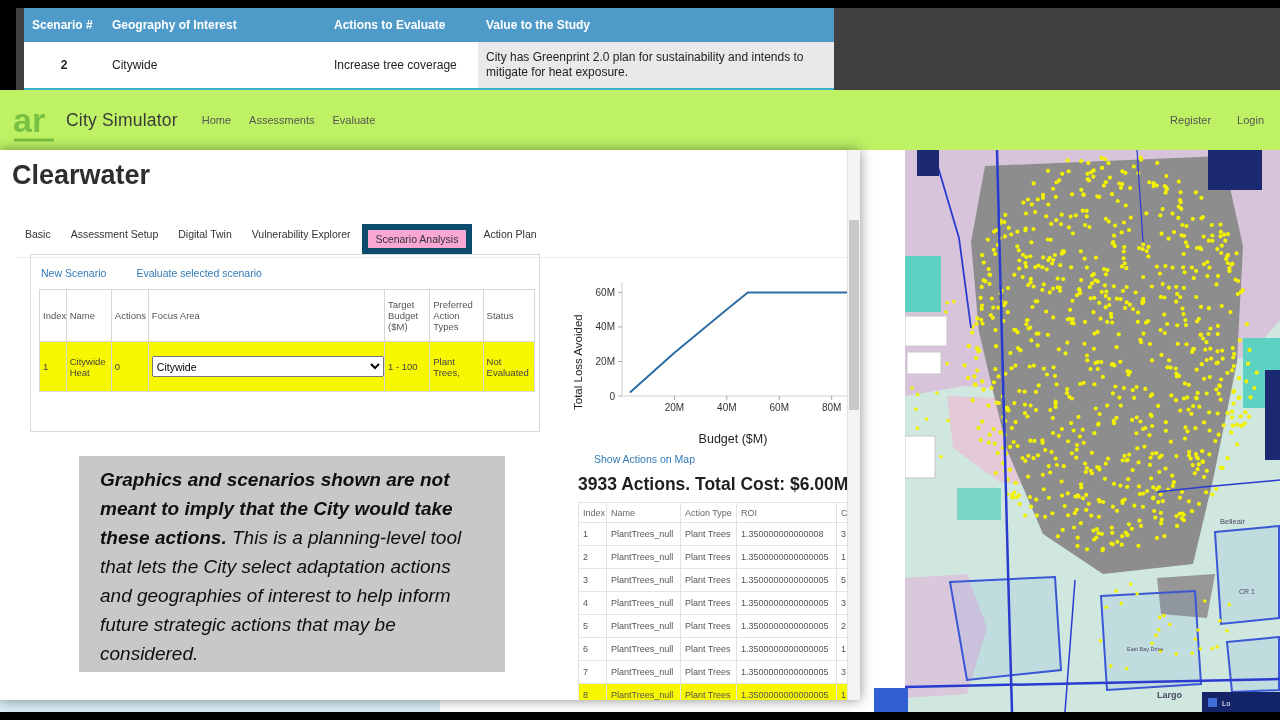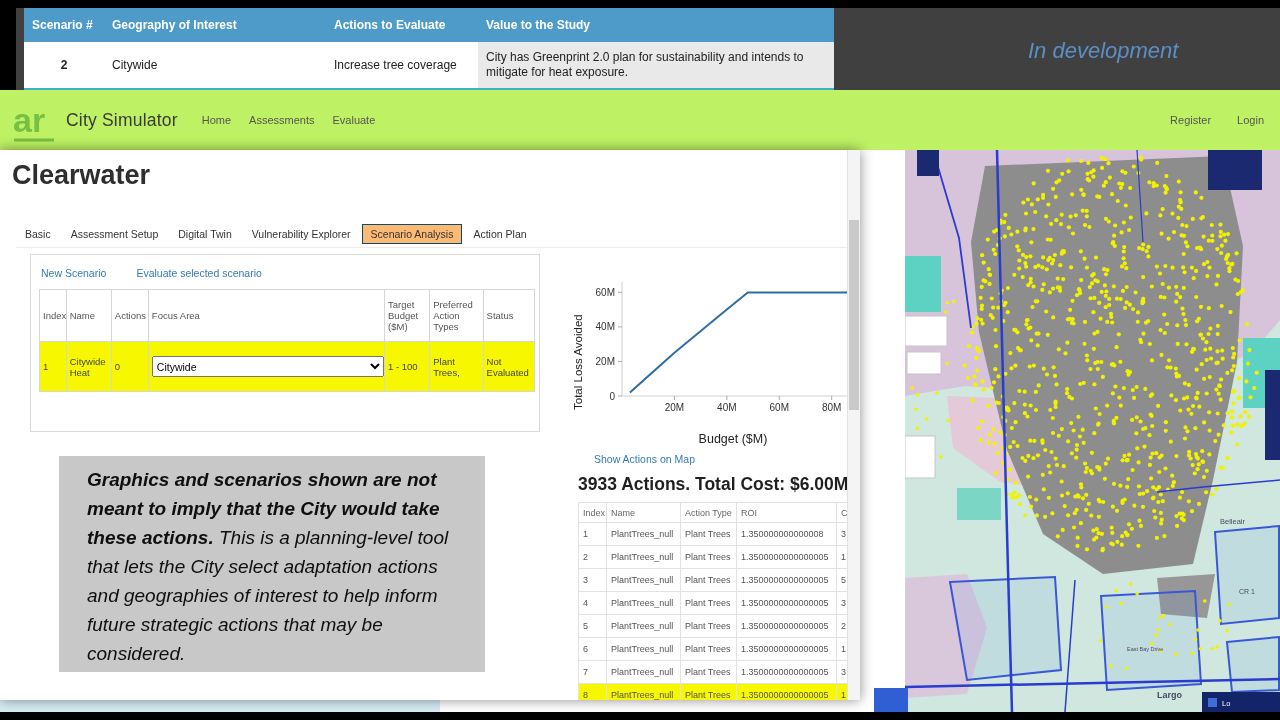--- a/index.html
+++ b/index.html
@@ -30,35 +30,35 @@
   
   .map-panel{position:absolute;left:905px;top:150px;width:375px;height:562px;z-index:1}
 
   
   .card{position:absolute;left:0;top:150px;width:860px;height:550px;background:#fff;
     box-shadow:0 0 12px rgba(0,0,0,.45);z-index:2;overflow:hidden}
   .page-title{position:absolute;left:12px;top:10px;font-size:27px;font-weight:bold;color:#2e2e2e}
   .tabs{position:absolute;left:16px;top:74px;width:860px;display:flex;gap:2px;font-size:10.5px;
     color:#333;border-bottom:1px solid #ececec;padding-bottom:3px}
   .tab{padding:3px 8px;border:1px solid transparent;cursor:pointer;white-space:nowrap}
-  .tab.active{background:#fdba74;border:1px solid #0c4a6e}
+  .tab.active{background:#f9a8d4;border:6px solid #0c4a6e}
 
   .panel{position:absolute;left:30px;top:104px;width:510px;height:178px;border:1px solid #d9d9d9}
   .panel-links{position:absolute;left:10px;top:12px;display:flex;gap:30px;font-size:10.5px;color:#337ab7}
   .panel-links span{cursor:pointer}
   .stable{position:absolute;left:8px;top:34px;width:496px;border-collapse:collapse;table-layout:fixed;
     font-size:9.5px;color:#444}
   .stable th,.stable td{border:1px solid #d6d6d6;padding:1px 3px;vertical-align:middle;overflow:hidden}
   .stable th{font-weight:normal;color:#555;height:52px;text-align:left}
   .stable td{height:50px}
   .srow{background:#f7f700}
   .focus-select{width:232px;height:21px;font-size:10.5px;font-family:"Liberation Sans",sans-serif}
 
-  .disclaimer{position:absolute;left:59px;top:306px;width:426px;height:216px;background:#c8c8c8;
-    padding:9px 28px;font-style:italic;font-size:19px;line-height:29px;color:#0f0f0f}
+  .disclaimer{position:absolute;left:79px;top:306px;width:426px;height:216px;background:#c8c8c8;
+    padding:9px 21px;font-style:italic;font-size:19px;line-height:29px;color:#0f0f0f}
   .disclaimer .b{font-weight:bold}
 
   .ylabel{position:absolute;left:572px;top:132px;height:160px;width:15px;writing-mode:vertical-rl;
     transform:rotate(180deg);font-size:11.5px;color:#222;text-align:center}
   .chart-svg{position:absolute;left:588px;top:124px}
   .xlabel{position:absolute;left:588px;top:282px;width:290px;text-align:center;font-size:12.5px;color:#222}
   .show-link{position:absolute;left:594px;top:303px;font-size:10.5px;color:#337ab7;cursor:pointer}
   .summary{position:absolute;left:578px;top:324px;font-size:17.5px;font-weight:bold;color:#1f1f1f}
 
   .atable{position:absolute;left:578px;top:352px;width:302px;border-collapse:collapse;table-layout:fixed;
@@ -83,21 +83,20 @@
   <div class="brief-table">
     <div class="brief-h">Scenario #</div>
     <div class="brief-h">Geography of Interest</div>
     <div class="brief-h">Actions to Evaluate</div>
     <div class="brief-h">Value to the Study</div>
     <div class="brief-c brief-num">2</div>
     <div class="brief-c">Citywide</div>
     <div class="brief-c">Increase tree coverage</div>
     <div class="brief-c brief-val">City has Greenprint 2.0 plan for sustainability and intends to mitigate for heat exposure.</div>
   </div>
-  <div class="in-dev">In development</div>
 </div>
 
 <div class="app-bg"></div>
 
 <div class="navbar">
   <div class="logo">
     <svg width="48" height="48" viewBox="0 0 48 48">
       <text x="3" y="36" font-size="34" font-weight="bold" fill="#78c043" font-family="Liberation Sans, sans-serif">ar</text>
       <path d="M4 44 L44 44" stroke="#78c043" stroke-width="3"></path>
     </svg>

